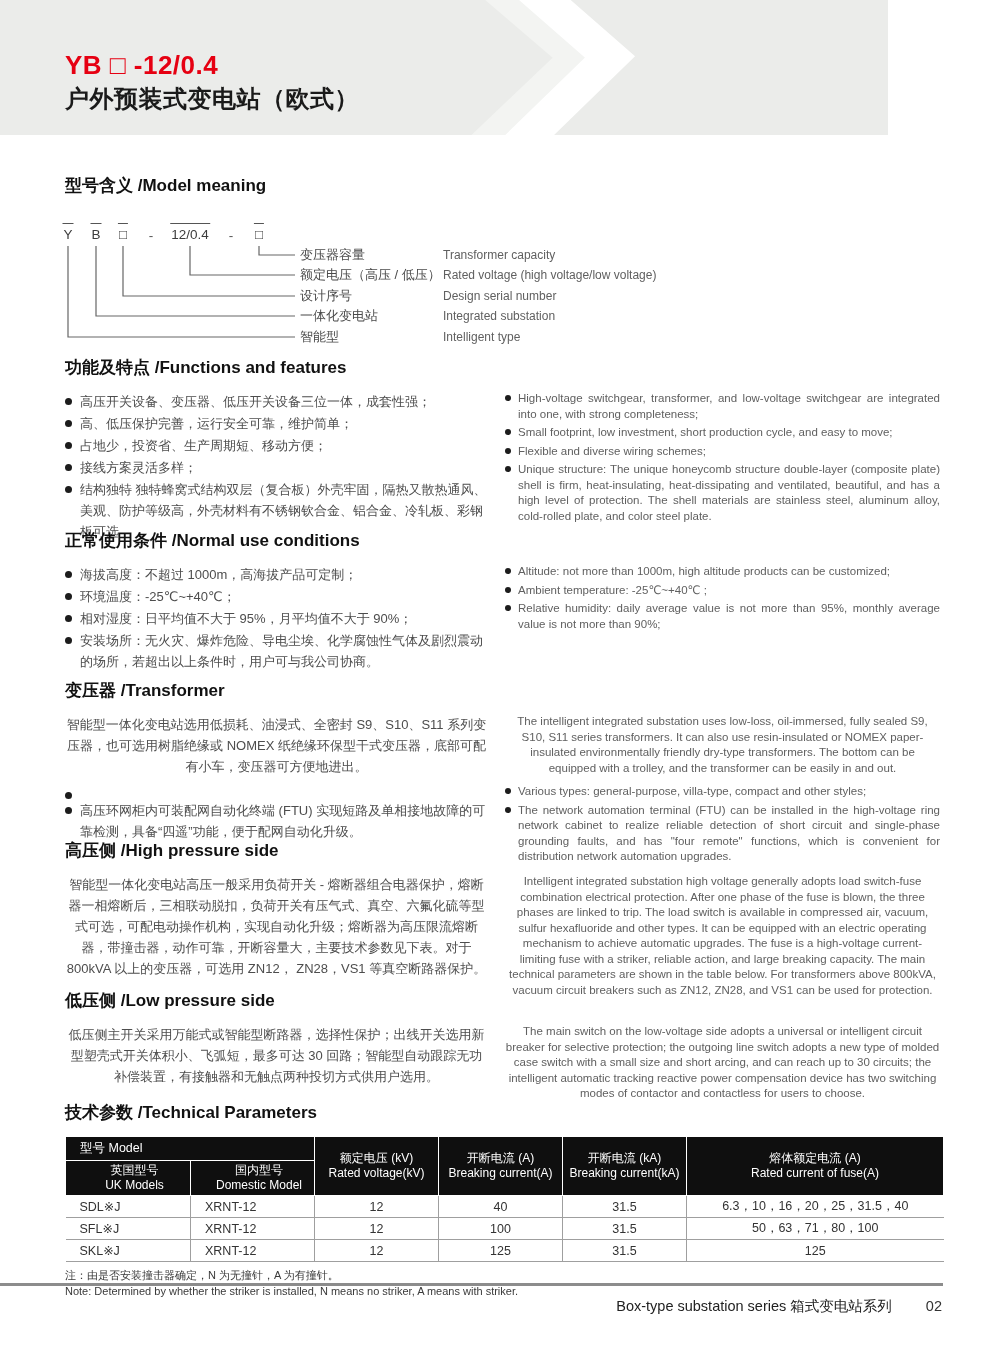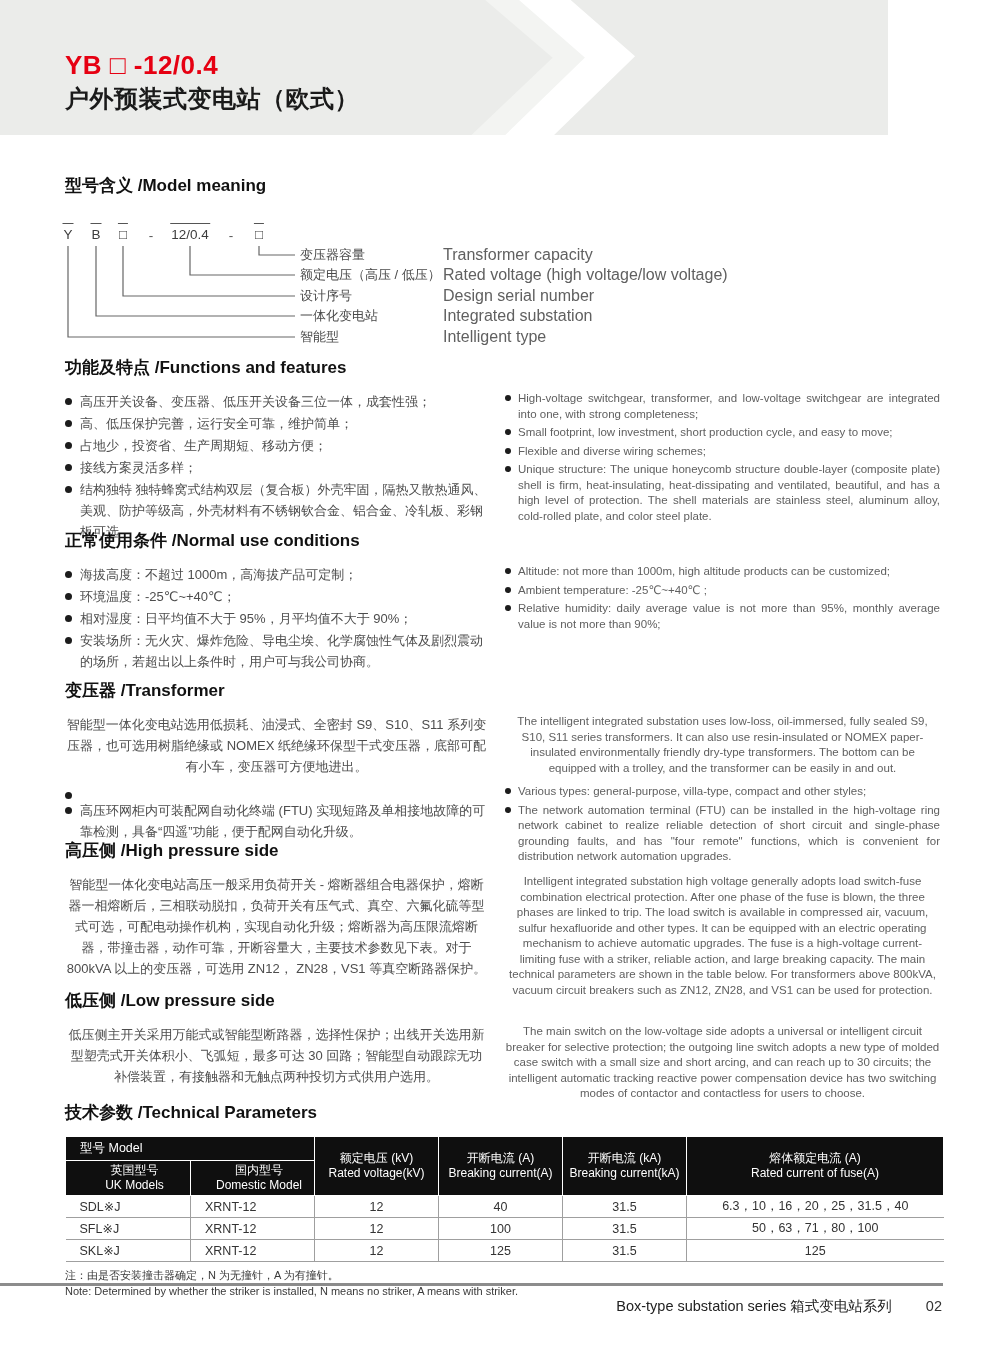--- a/index.html
+++ b/index.html
@@ -21,21 +21,21 @@
   .dot{flex:none;width:7px;height:7px;border-radius:50%;background:#1c1c1c;margin:7px 8px 0 0;}
   .col-en .dot{width:6px;height:6px;margin:4px 7px 0 0;}
   .para{margin:0 0 8px 0;text-align:center;}
   
   .diagram{position:absolute;left:65px;top:220px;width:875px;height:132px;}
   .diagram svg{position:absolute;left:0;top:0;}
   .sym{position:absolute;top:3px;transform:translateX(-50%);font-size:13.5px;color:#3d3d3d;
        border-top:1.5px solid #555;padding:3px 1px 0 1px;line-height:15px;white-space:nowrap;}
   .sym.dash{border-top:none;padding-top:4.5px;color:#555;}
   .dlabel{position:absolute;font-size:13px;line-height:14px;color:#4a4a4a;white-space:nowrap;transform:translateY(-50%);}
-  .dlabel.en{left:378px;font-size:16px;color:#606060;}
+  .dlabel.en{left:378px;font-size:12px;color:#606060;}
   .dlabel.zh{left:235px;}
   
   table{border-collapse:collapse;width:878px;table-layout:fixed;}
   thead th{background:#0f0f0f;color:#fff;font-weight:normal;font-size:12px;line-height:15px;border:1px solid #fff;}
   th.grp{text-align:left;padding-left:14px;height:21px;font-size:12.5px;}
   th.sub{text-align:center;padding-left:14px;height:32px;}
   th.two{text-align:center;}
   tbody td{font-size:12.5px;color:#333;height:19px;text-align:center;border-top:1px solid #9f9f9f;border-bottom:1px solid #9f9f9f;}
   tbody td + td{border-left:1px solid #9f9f9f;}
   tbody td.l{text-align:left;padding-left:14px;}

